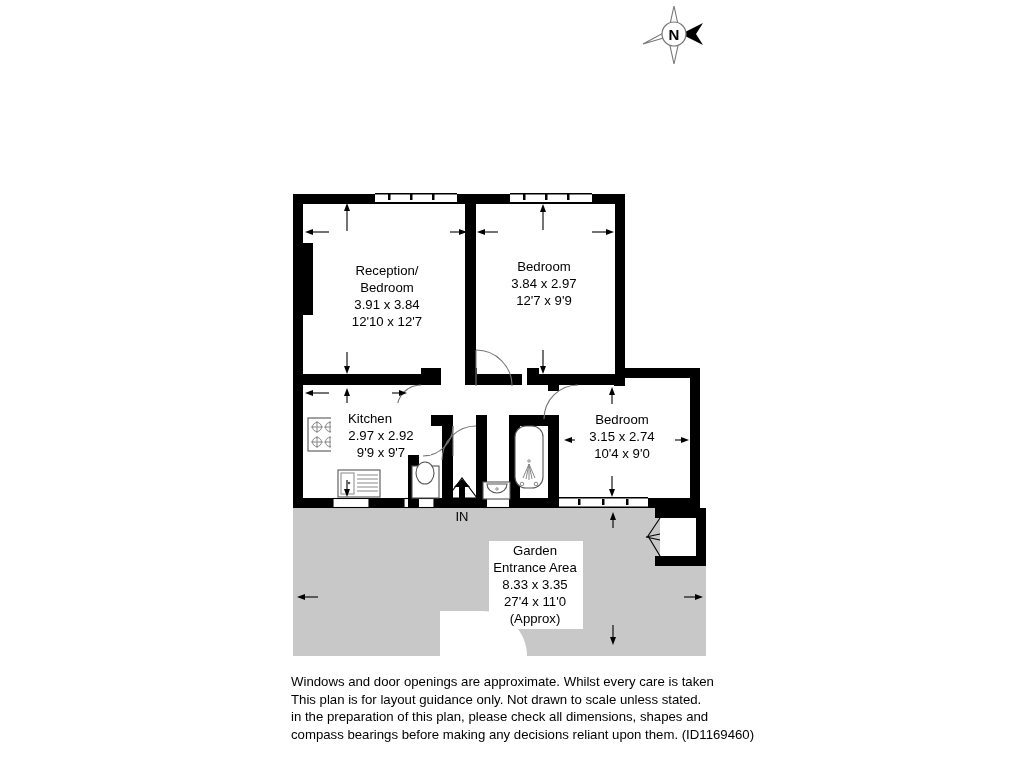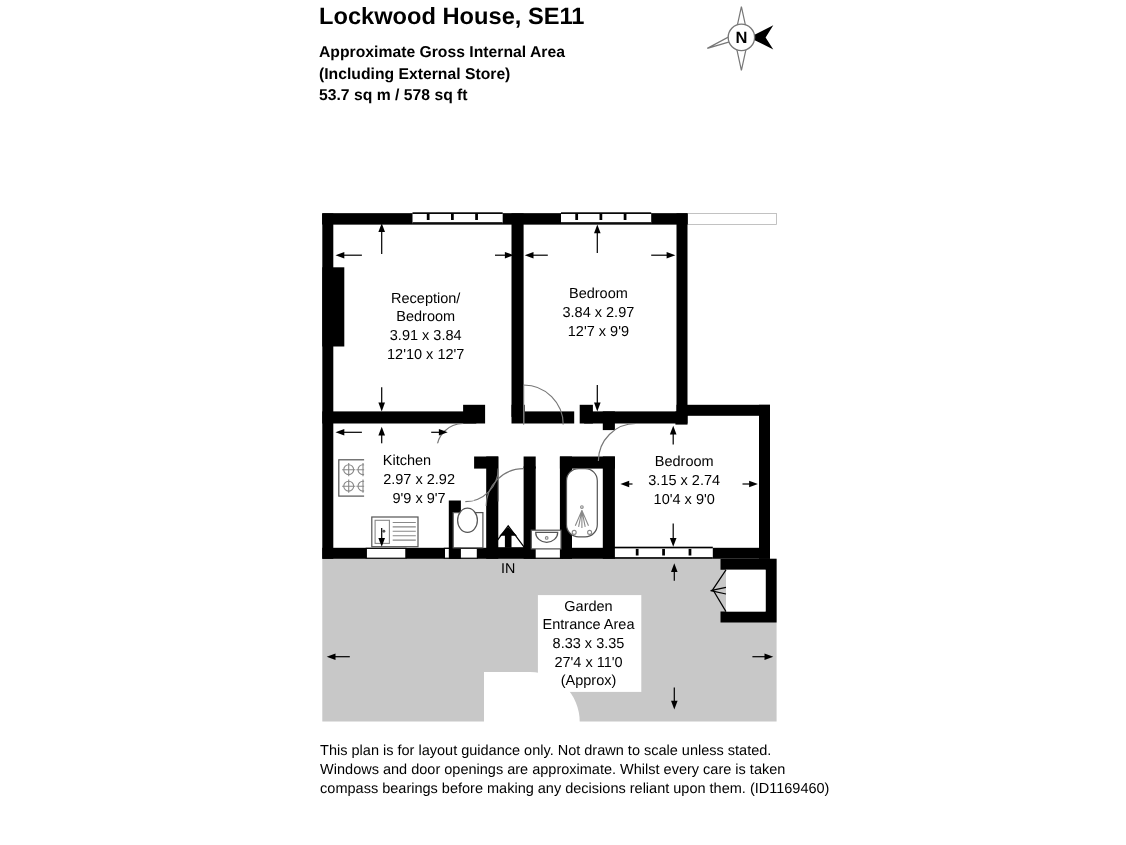--- a/index.html
+++ b/index.html
@@ -103,28 +103,20 @@
   .compass-star { fill: #ffffff; stroke: #777777; stroke-width: 1.1; }
   .compass-arrow { fill: #000000; }
   .compass-circle { fill: #ffffff; stroke: #777777; stroke-width: 1.2; }
   .compass-n { font-size: 15px; font-weight: bold; text-anchor: middle; }
 </style>
 </head>
 <body>
 
 <div class="page">
 
-  <div id="header-block">
-    <h1 id="plan-title">Lockwood House, SE11</h1>
-    <div id="area-block">
-      <div>Approximate Gross Internal Area</div>
-      <div>(Including External Store)</div>
-      <div>53.7 sq m / 578 sq ft</div>
-    </div>
-  </div>
 
   <div id="compass">
     <svg width="70" height="62" viewBox="0 0 70 62">
 
       <polygon class="compass-star" points="33,2 38,25 33,32 28,25"></polygon>
       <polygon class="compass-star" points="33,60 38,37 33,30 28,37"></polygon>
       <polygon class="compass-star" points="2,40 26,33 34,30 26,27"></polygon>
       <polygon class="compass-arrow" points="62,19 40,30 62,41 55,30"></polygon>
       <circle class="compass-circle" cx="33" cy="30" r="12"></circle>
       <text class="compass-n" x="33" y="35.5">N</text>
@@ -405,19 +397,20 @@
         <text class="room-label" x="535" y="606">27'4 x 11'0</text>
         <text class="room-label" x="535" y="623">(Approx)</text>
       </g>
     </g>
 
   </svg>
   </div>
 
   <div id="footer-block">
     <div id="disclaimer">
+      <div>Windows and door openings are approximate. Whilst every care is taken</div>
       <div>This plan is for layout guidance only. Not drawn to scale unless stated.</div>
-      <div>Windows and door openings are approximate. Whilst every care is taken</div>
+      <div>in the preparation of this plan, please check all dimensions, shapes and</div>
       <div>compass bearings before making any decisions reliant upon them. (ID1169460)</div>
     </div>
   </div>
 
 </div>
 
 </body></html>

